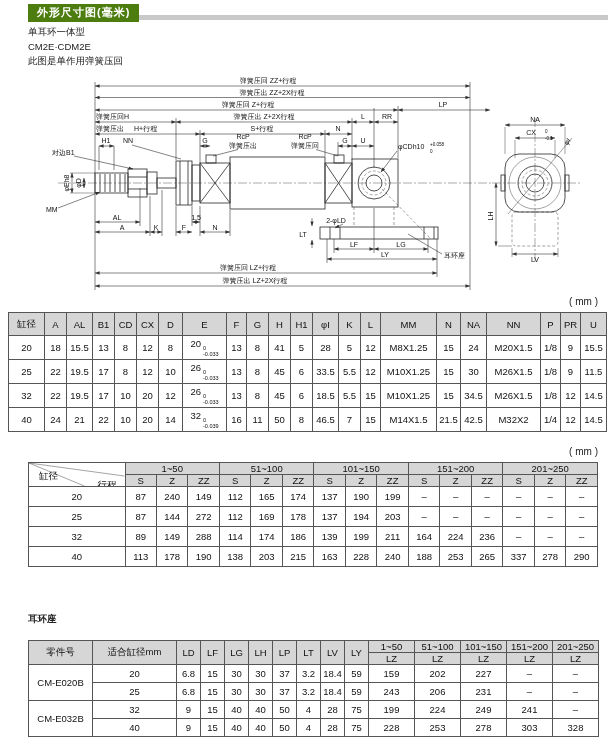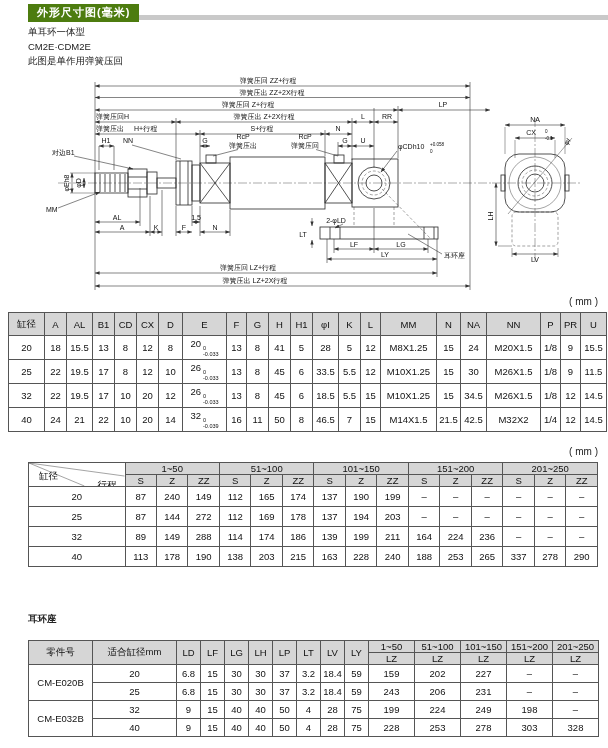--- a/index.html
+++ b/index.html
@@ -621,21 +621,21 @@
         <td>15</td>
         <td>40</td>
         <td>40</td>
         <td>50</td>
         <td>4</td>
         <td>28</td>
         <td>75</td>
         <td>199</td>
         <td>224</td>
         <td>249</td>
-        <td>198</td>
+        <td>241</td>
         <td>–</td>
       </tr>
       <tr>
         <td>40</td>
         <td>9</td>
         <td>15</td>
         <td>40</td>
         <td>40</td>
         <td>50</td>
         <td>4</td>

